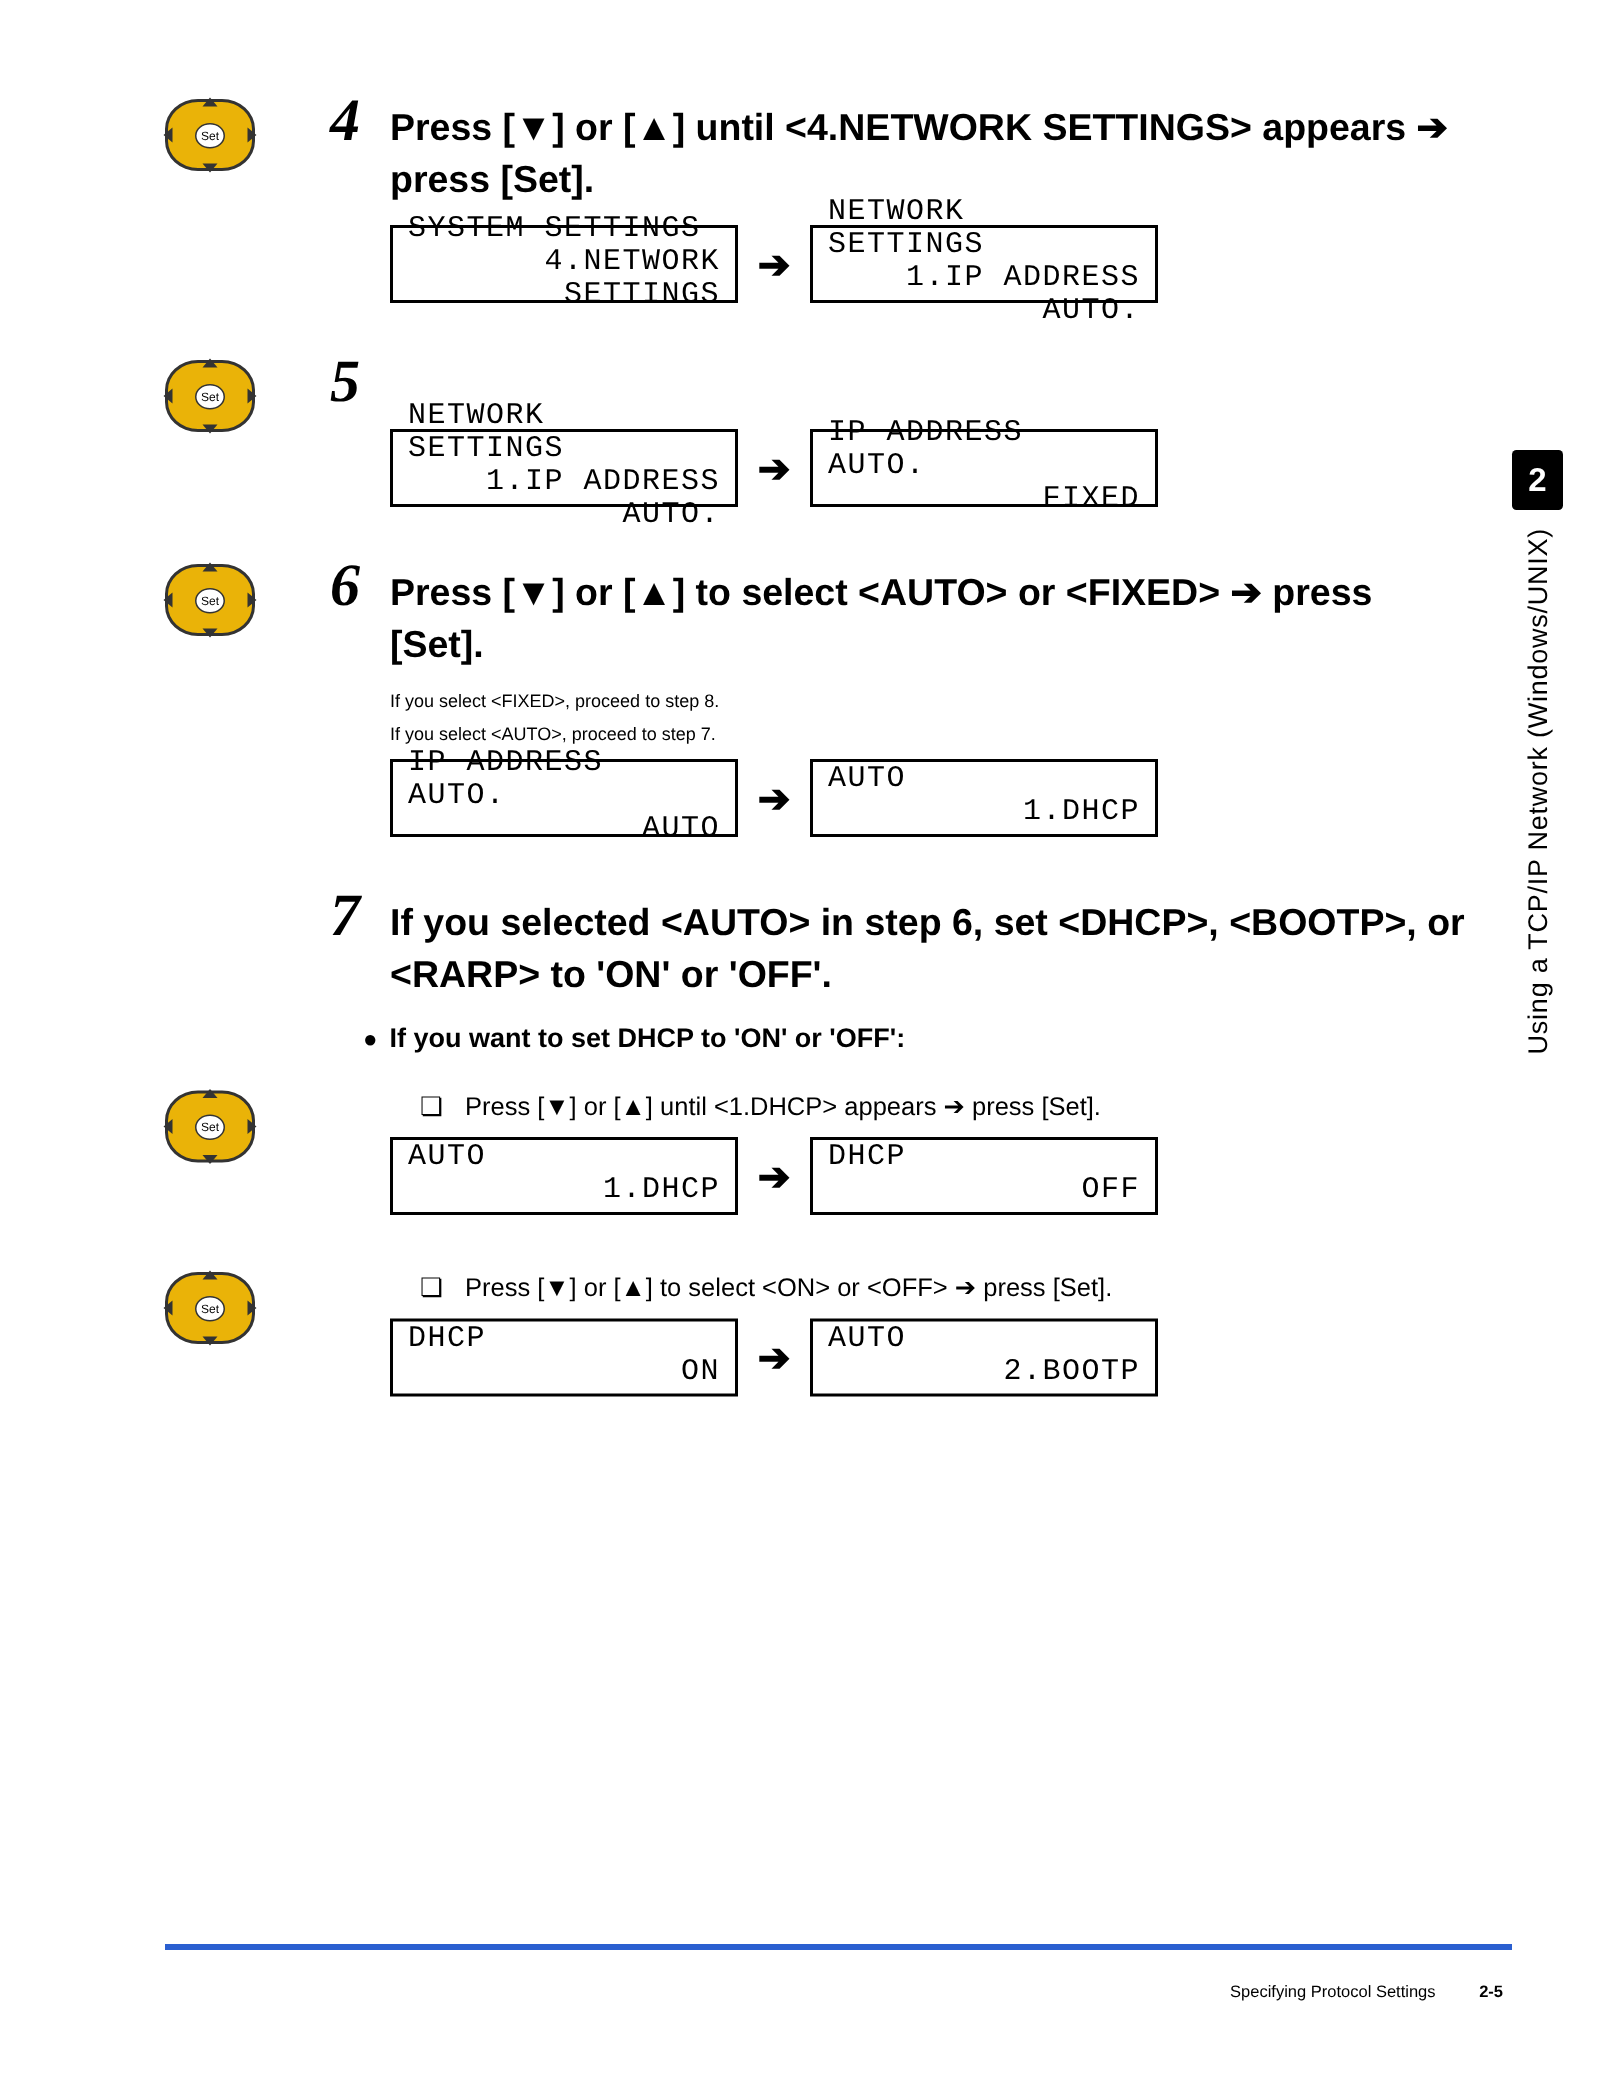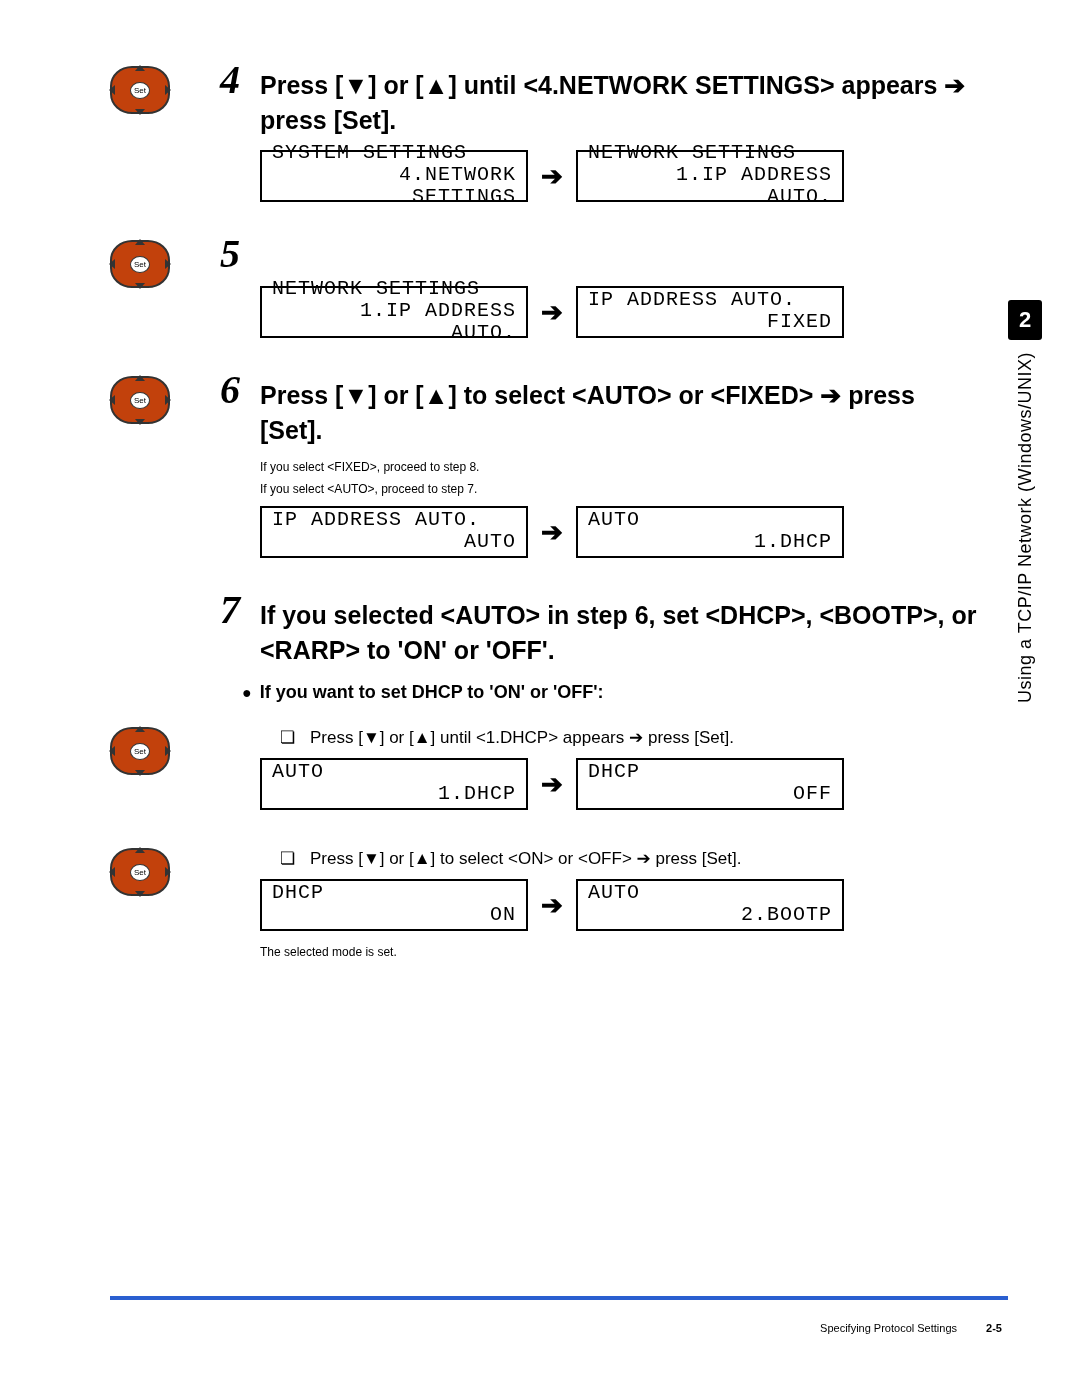--- a/index.html
+++ b/index.html
@@ -52,21 +52,21 @@
     width: 110px;
     flex-shrink: 0;
     padding-top: 6px;
   }
   .dpad {
     width: 56px;
     height: 44px;
     border: 2px solid #333;
     border-radius: 22px / 20px;
     position: relative;
-    background: #c2410c;
+    background: #eab308;
     display: flex;
     align-items: center;
     justify-content: center;
   }
   .dpad::before {
     content: "";
     position: absolute;
     top: -3px; left: 50%; transform: translateX(-50%);
     width: 0; height: 0;
     border-left: 5px solid transparent;
@@ -137,21 +137,21 @@
   }
   .lcd-row {
     display: flex;
     align-items: center;
     margin: 10px 0 14px 40px;
     gap: 12px;
   }
   .lcd {
     border: 2px solid #000;
     padding: 4px 10px 6px 10px;
-    width: 268px;
+    width: 232px;
     height: 52px;
     box-sizing: border-box;
     font-family: "Courier New", monospace;
     font-size: 20px;
     line-height: 1.1;
     letter-spacing: 1px;
     display: flex;
     flex-direction: column;
     justify-content: center;
   }
@@ -347,21 +347,20 @@
         <div class="lcd">
           <div>DHCP</div>
           <div class="r">ON</div>
         </div>
         <div class="arrow-big arr-r"></div>
         <div class="lcd">
           <div>AUTO</div>
           <div class="l2">2.BOOTP</div>
         </div>
       </div>
-      <div class="step-note" style="margin-left:40px;">The selected mode is set.</div>
     </div>
   </div>
 
   <div class="footer-line"></div>
   <div class="footer-text">
     <span>Specifying Protocol Settings</span>
     <span class="pg">2-5</span>
   </div>
 
 </div>

